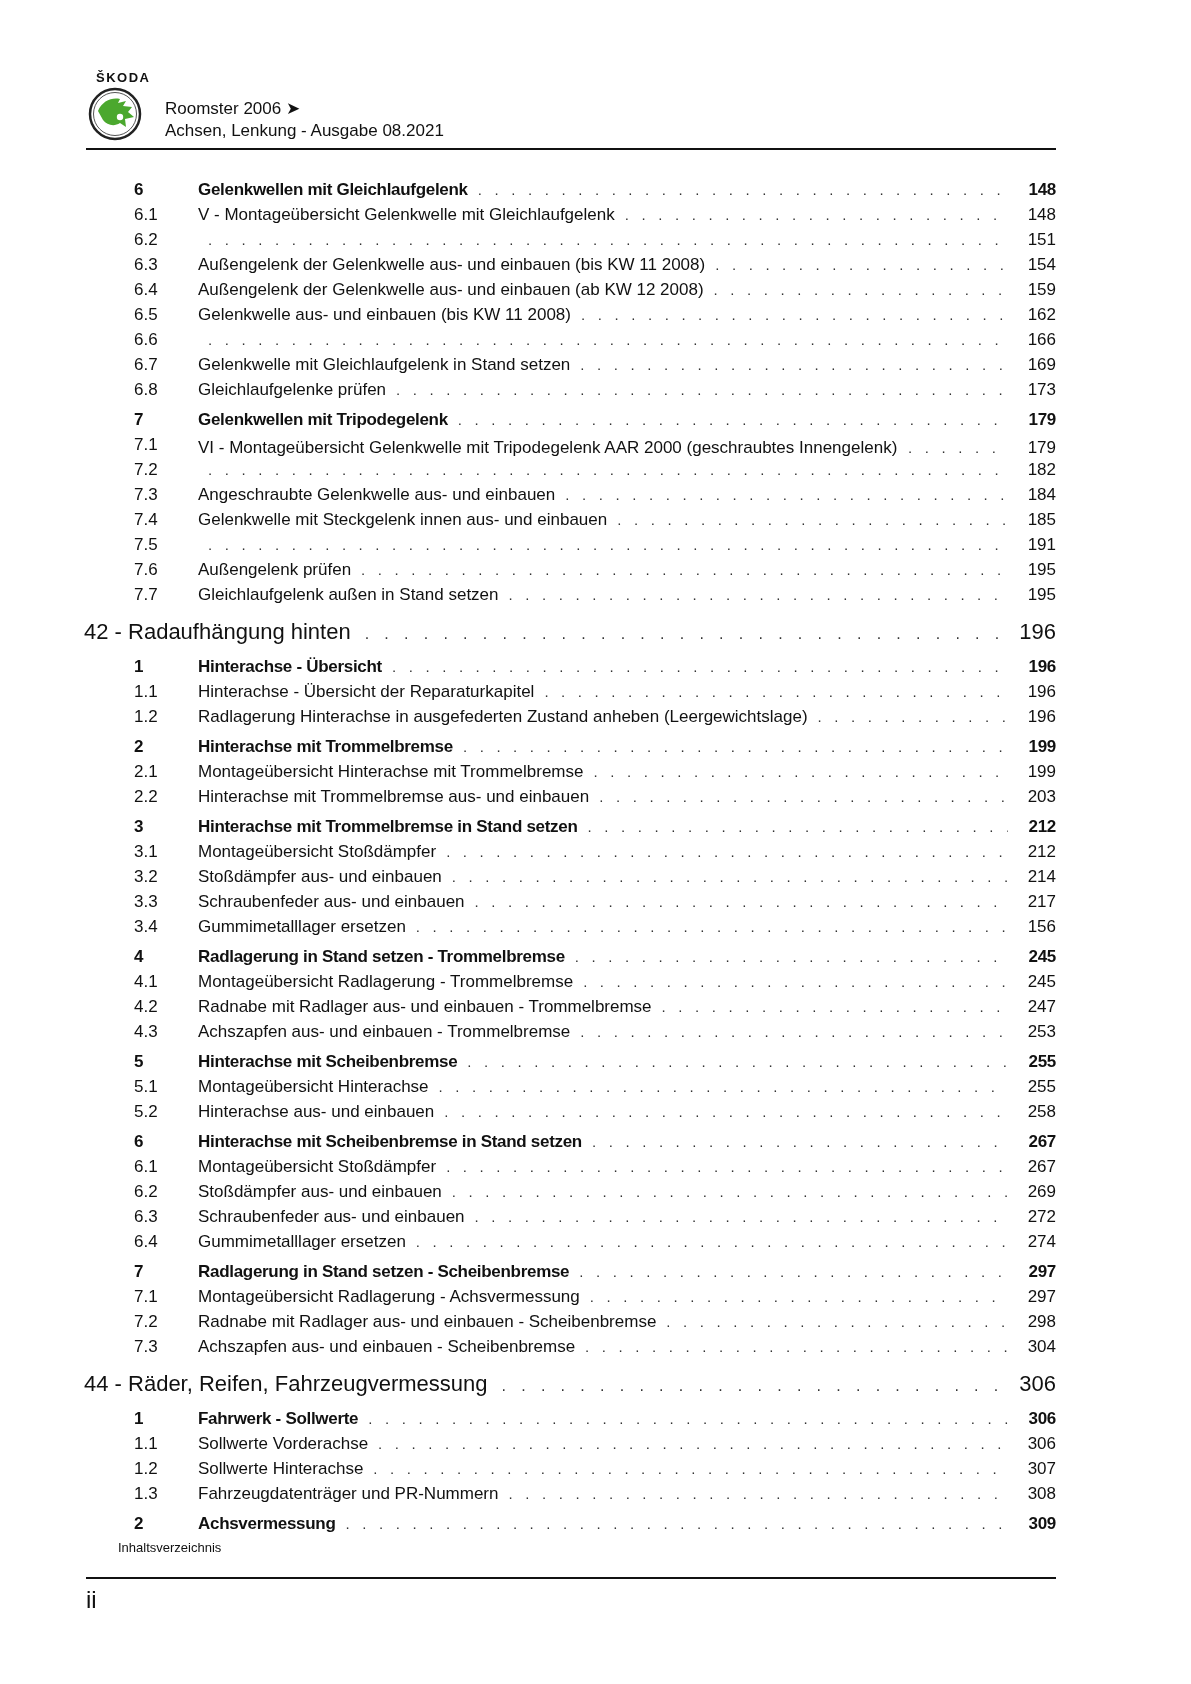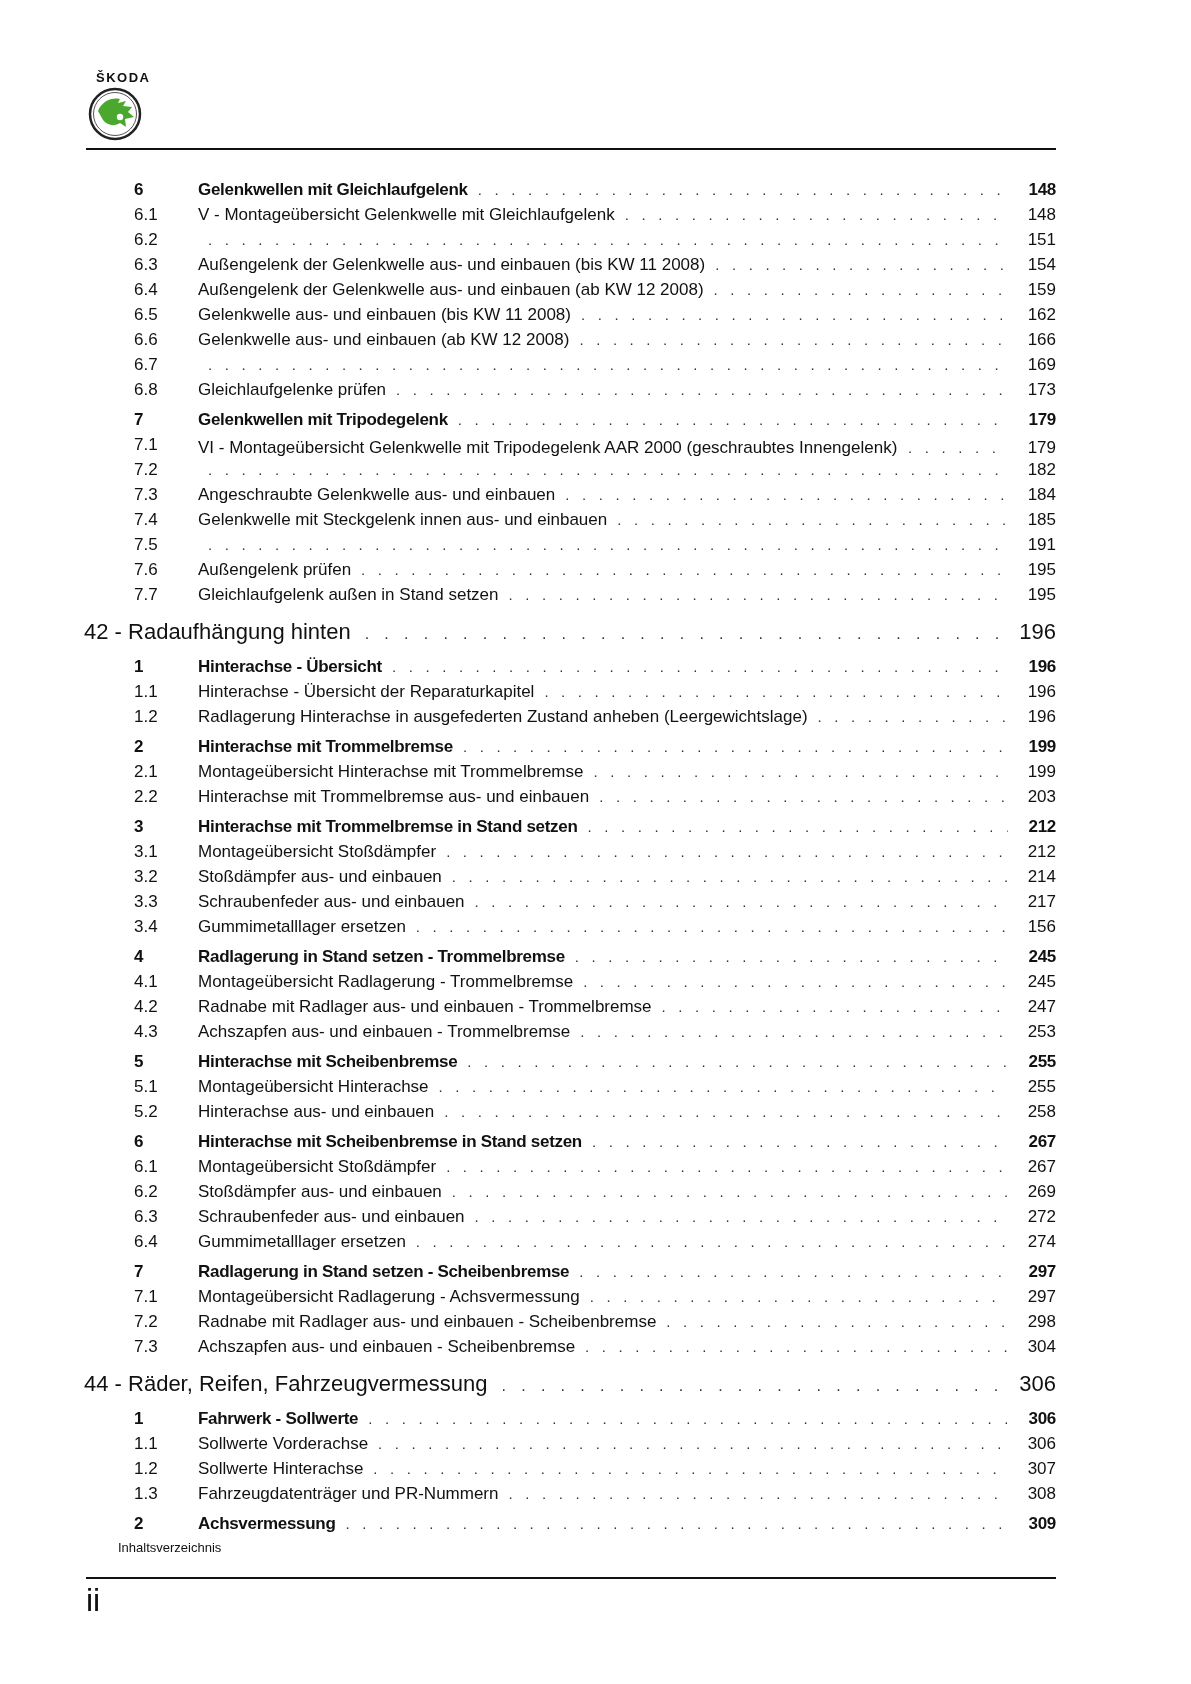--- a/index.html
+++ b/index.html
@@ -45,39 +45,43 @@
     .row.chapter .dots { font-size: 16px; letter-spacing: 5.4px; margin-left: 14px; }
     .row.wrap { height: auto; align-items: flex-end; }
     .row.wrap .title { white-space: normal; width: 700px; line-height: 19px; }
     .row.wrap .dots { line-height: 19px; }
     .row.wrap .page { line-height: 19px; }
 
     .footer-rule {
       position: absolute; left: 86px; top: 1577px; width: 970px; height: 2px; background: #111;
     }
     .footer-page {
-      position: absolute; left: 86px; top: 1585px; font-size: 32px; line-height: 30px; color: #111;
+      position: absolute; left: 86px; top: 1585px; font-size: 24px; line-height: 30px; color: #111;
     }
     .footer-label {
       position: absolute; left: 118px; top: 1540px; font-size: 13px; color: #111;
     }
   </style>
 </head>
 <body>
 
 <div class="header">
   <div class="brand-word">ŠKODA</div>
   <div class="logo">
     <svg width="54" height="54" viewBox="0 0 54 54">
       <circle cx="27" cy="27" r="25" fill="#ffffff" stroke="#222" stroke-width="2.5"></circle>
       <circle cx="27" cy="27" r="21.5" fill="#ffffff" stroke="#555" stroke-width="1"></circle>
       <path d="M10 24 C 14 14, 24 10, 32 12 L 30 16 L 38 14 L 35 19 L 44 20 L 40 25 L 46 30 L 37 32 L 38 40 L 32 36 C 26 40, 19 38, 15 33 Z" fill="#4ba82e"></path>
       <circle cx="32" cy="30" r="3.2" fill="#ffffff"></circle>
     </svg>
   </div>
+  <div class="header-title">
+    <div>Roomster 2006 ➤</div>
+    <div>Achsen, Lenkung - Ausgabe 08.2021</div>
+  </div>
 </div>
 <div class="header-rule"></div>
 
 <div class="toc" id="toc">
     <div class="row sec">
       <span class="num">6</span>
       <span class="title">Gelenkwellen mit Gleichlaufgelenk</span>
       <span class="dots"> . . . . . . . . . . . . . . . . . . . . . . . . . . . . . . . . . . . . . . . . . . . . . . . . . . . . . . . . . . . . . . . . . . . . . . . . . . . . . . . . . . . . . . . . . . . . . . . . . . . . . . . . . . . . . . . . . . . . . . . . . . . . . . . . . . . . . . . . . . . . . . . . . . . . . . . . . . . . . . . .</span>
       <span class="page">148</span>
     </div>
@@ -105,26 +109,26 @@
       <span class="page">159</span>
     </div>
     <div class="row sub">
       <span class="num">6.5</span>
       <span class="title">Gelenkwelle aus- und einbauen (bis KW 11 2008)</span>
       <span class="dots"> . . . . . . . . . . . . . . . . . . . . . . . . . . . . . . . . . . . . . . . . . . . . . . . . . . . . . . . . . . . . . . . . . . . . . . . . . . . . . . . . . . . . . . . . . . . . . . . . . . . . . . . . . . . . . . . . . . . . . . . . . . . . . . . . . . . . . . . . . . . . . . . . . . . . . . . . . . . . . . . .</span>
       <span class="page">162</span>
     </div>
     <div class="row sub">
       <span class="num">6.6</span>
-      <span class="title">Gelenkwelle aus- und einbauen (ab KW 12 2008)</span>
       <span class="dots"> . . . . . . . . . . . . . . . . . . . . . . . . . . . . . . . . . . . . . . . . . . . . . . . . . . . . . . . . . . . . . . . . . . . . . . . . . . . . . . . . . . . . . . . . . . . . . . . . . . . . . . . . . . . . . . . . . . . . . . . . . . . . . . . . . . . . . . . . . . . . . . . . . . . . . . . . . . . . . . . .</span>
       <span class="page">166</span>
     </div>
     <div class="row sub">
       <span class="num">6.7</span>
+      <span class="title">Gelenkwelle mit Gleichlaufgelenk in Stand setzen</span>
       <span class="dots"> . . . . . . . . . . . . . . . . . . . . . . . . . . . . . . . . . . . . . . . . . . . . . . . . . . . . . . . . . . . . . . . . . . . . . . . . . . . . . . . . . . . . . . . . . . . . . . . . . . . . . . . . . . . . . . . . . . . . . . . . . . . . . . . . . . . . . . . . . . . . . . . . . . . . . . . . . . . . . . . .</span>
       <span class="page">169</span>
     </div>
     <div class="row sub">
       <span class="num">6.8</span>
       <span class="title">Gleichlaufgelenke prüfen</span>
       <span class="dots"> . . . . . . . . . . . . . . . . . . . . . . . . . . . . . . . . . . . . . . . . . . . . . . . . . . . . . . . . . . . . . . . . . . . . . . . . . . . . . . . . . . . . . . . . . . . . . . . . . . . . . . . . . . . . . . . . . . . . . . . . . . . . . . . . . . . . . . . . . . . . . . . . . . . . . . . . . . . . . . . .</span>
       <span class="page">173</span>
     </div>
     <div class="row sec">

